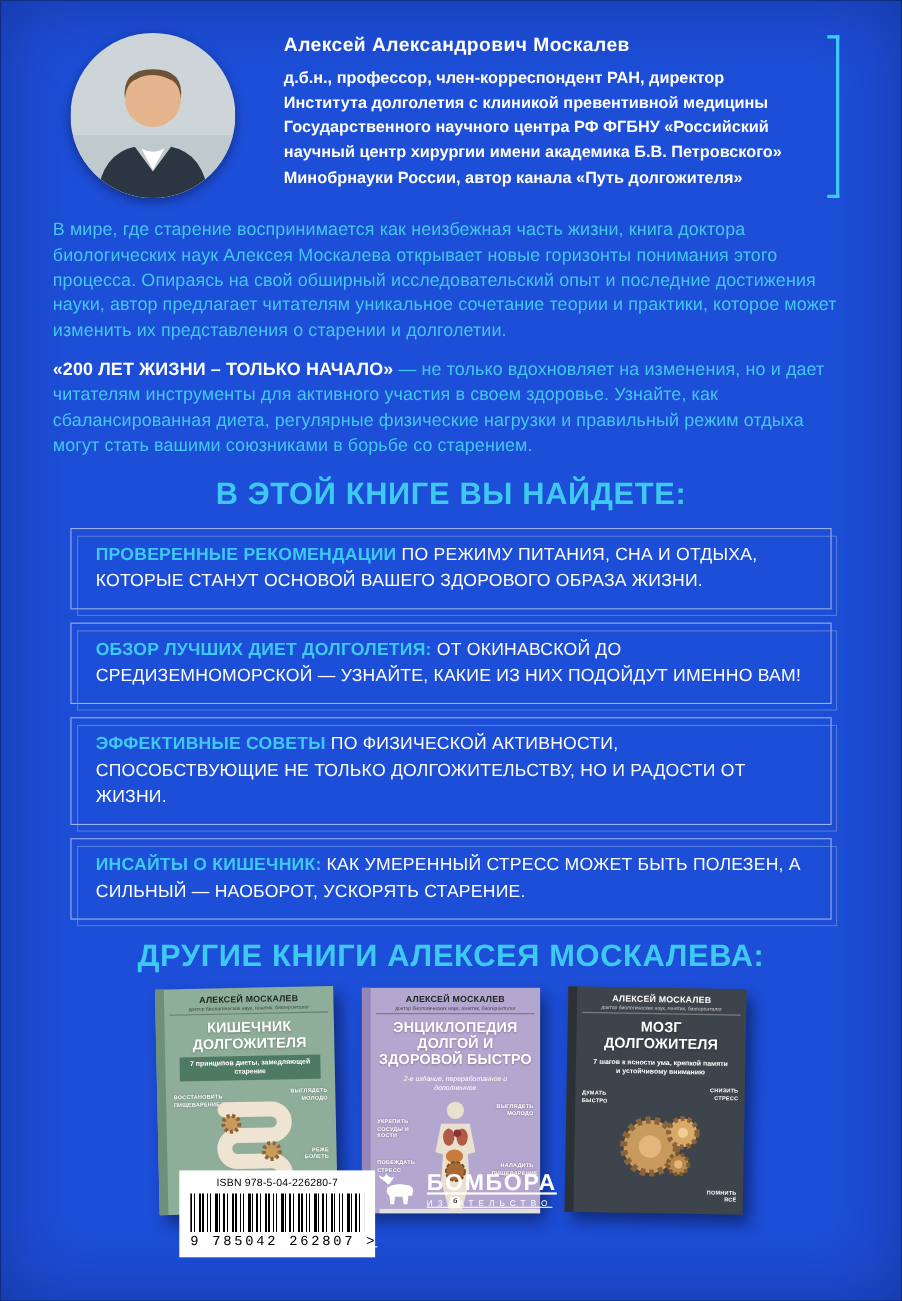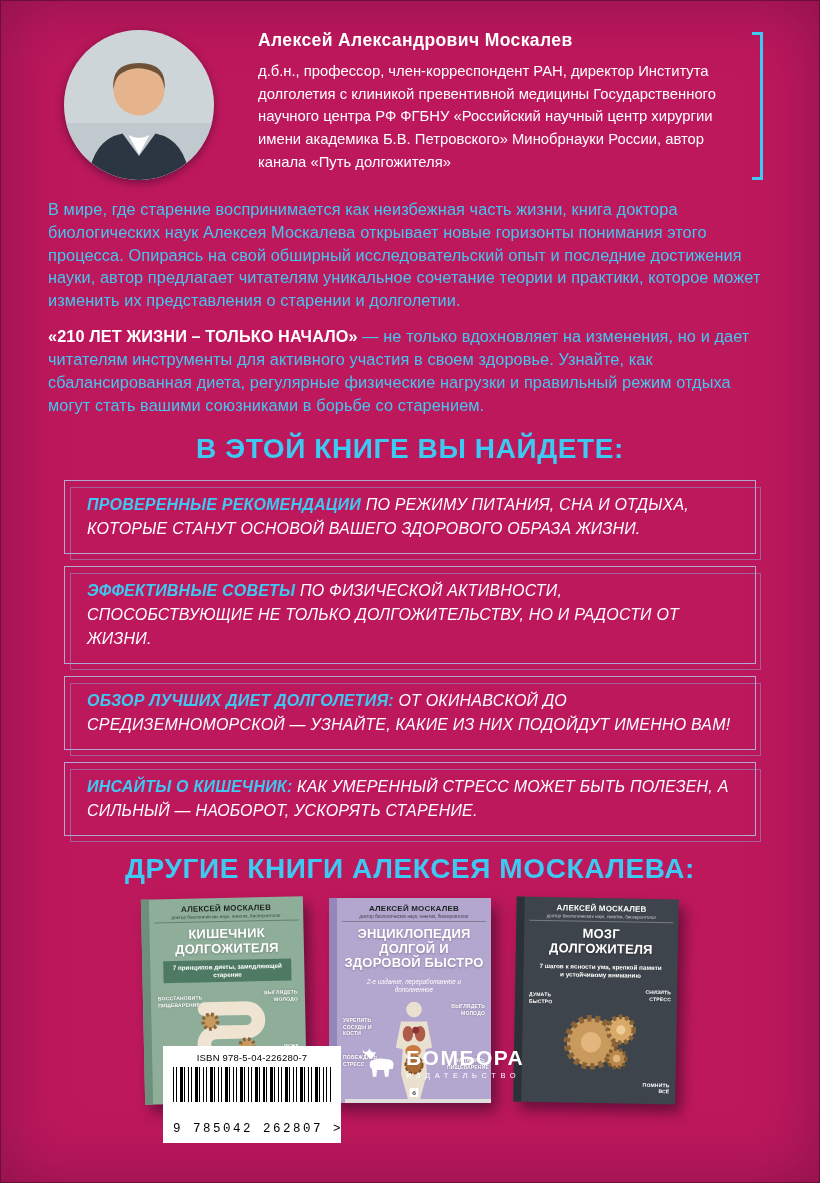--- a/index.html
+++ b/index.html
@@ -1,48 +1,48 @@
 <!DOCTYPE html>
 <html><head>
 <meta charset="utf-8">
 <style>
   * { box-sizing: border-box; margin: 0; padding: 0; }
   html,body { background:#10264f; }
   body { font-family: "Liberation Sans", sans-serif; }
   .page{
     position:relative; width:820px; height:1183px; margin:0 auto;
-    background:#be185d; color:#fff; overflow:hidden;
+    background:#1d4ed8; color:#fff; overflow:hidden;
     box-shadow: inset 0 0 0 1px rgba(0,0,10,.3), inset 0 0 70px rgba(0,0,25,.28);
   }
   :root{ --accent:#3ec9f2; }
 
   
   .author-block{ display:flex; gap:44px; margin:30px 50px 0 64px; }
   .photo-wrap{ width:150px; height:150px; border-radius:50%; overflow:hidden; flex:0 0 auto;
                box-shadow:0 3px 10px rgba(0,0,15,.4); }
   .photo-wrap svg{ display:block; width:100%; height:100%; }
   .author-text{ position:relative; padding-right:30px; width:505px; }
   .author-name{ font-size:17.5px; font-weight:700; letter-spacing:.4px; margin-bottom:9px; }
-  .author-bio{ font-size:14.8px; font-weight:400; line-height:1.53; }
+  .author-bio{ font-size:14.8px; font-weight:700; line-height:1.53; }
   .bracket{ position:absolute; right:0; top:2px; bottom:0; width:11px;
             border-top:3px solid var(--accent); border-right:3px solid var(--accent);
             border-bottom:3px solid var(--accent); }
 
   
   .intro{ margin:18px 50px 0 48px; color:#45c6ef; font-size:16.3px; line-height:1.4;
           letter-spacing:.1px; }
   .intro2{ margin-top:13px; }
   .lead-white{ color:#fff; font-weight:700; }
 
   
   .sec-heading{ text-align:center; color:var(--accent); font-size:28px; font-weight:700;
                 letter-spacing:.6px; margin-top:17px; }
 
   
-  .features{ margin:15px auto 0; width:692px;font-style:italic; }
+  .features{ margin:15px auto 0; width:692px; }
   .feature{ position:relative; border:1px solid rgba(175,195,232,.85);
             padding:12px 22px; margin-bottom:12px; font-size:16px; line-height:1.5;
             letter-spacing:.2px; }
   .feature::after{ content:""; position:absolute; left:5px; top:6px; right:-6px; bottom:-7px;
                    border:1px solid rgba(140,165,215,.5); pointer-events:none; }
   .feature .lead{ color:var(--accent); font-weight:700; }
   .feature .rest{ color:#fff; }
 
   
   .books{ display:flex; justify-content:center; align-items:flex-start; gap:24px; margin-top:13px; }
@@ -73,29 +73,29 @@
   .cv-art svg{ position:absolute; left:50%; top:50%; transform:translate(-50%,-48%); }
   .tag{ position:absolute; font-size:5px; font-weight:700; color:#fff; line-height:1.25;
         letter-spacing:.2px; text-transform:uppercase; max-width:38px; }
   .book-green .tag, .book-purple .tag{ text-shadow:0 0 2px rgba(0,0,0,.35); }
   .cv-mark{ position:absolute; left:50%; bottom:2px; transform:translateX(-50%);
             width:9px; height:9px; background:#fff; color:#222; font-size:6px; font-weight:700;
             display:flex; align-items:center; justify-content:center; border-radius:1px; }
 
   
   .footer{ position:absolute; left:163px; right:30px; bottom:40px; display:flex;
-           gap:18px; align-items:flex-start; }
+           gap:0; align-items:flex-start;text-decoration:underline; }
   .barcode-box{ background:#fff; width:178px; padding:6px 10px 7px; flex:0 0 auto; }
   .isbn{ font-size:9.5px; color:#000; text-align:center; letter-spacing:.2px; }
   .bars{ height:35px; margin-top:4px;
          background:repeating-linear-gradient(90deg,
            #000 0 1.5px, #fff 1.5px 3px, #000 3px 4px, #fff 4px 7.5px,
            #000 7.5px 10px, #fff 10px 11px, #000 11px 12px, #fff 12px 15px); }
   .digits{ font-family:"Liberation Mono", monospace; font-size:12.5px; color:#000;
-           letter-spacing:2.5px; margin-top:20px; text-align:center; white-space:nowrap; }
+           letter-spacing:2.5px; margin-top:2px; text-align:center; white-space:nowrap; }
   .pub-block{ flex:1; }
   .pub-top{ display:flex; align-items:center; gap:9px; }
   .moose{ width:38px; height:32px; flex:0 0 auto; }
   .pub-name{ font-size:21px; font-weight:800; letter-spacing:1.5px; }
   .pub-sub{ font-size:7.5px; letter-spacing:4.6px; margin-top:1px; }
   .tagline{ margin-top:9px; font-size:11.3px; line-height:1.42; }
 </style>
 </head>
 <body>
 
@@ -113,27 +113,27 @@
       </svg>
     </div>
     <div class="author-text">
       <div class="author-name">Алексей Александрович Москалев</div>
       <div class="author-bio">д.б.н., профессор, член-корреспондент РАН, директор Института долголетия с клиникой превентивной медицины Государственного научного центра РФ ФГБНУ «Российский научный центр хирургии имени академика Б.В. Петровского» Минобрнауки России, автор канала «Путь долгожителя»</div>
       <div class="bracket"></div>
     </div>
   </header>
 
   <p class="intro">В мире, где старение воспринимается как неизбежная часть жизни, книга доктора биологических наук Алексея Москалева открывает новые горизонты понимания этого процесса. Опираясь на свой обширный исследовательский опыт и последние достижения науки, автор предлагает читателям уникальное сочетание теории и практики, которое может изменить их представления о старении и долголетии.</p>
-  <p class="intro intro2"><span class="lead-white">«210 ЛЕТ ЖИЗНИ – ТОЛЬКО НАЧАЛО»</span><span> — не только вдохновляет на изменения, но и дает читателям инструменты для активного участия в своем здоровье. Узнайте, как сбалансированная диета, регулярные физические нагрузки и правильный режим отдыха могут стать вашими союзниками в борьбе со старением.</span></p>
+  <p class="intro intro2"><span class="lead-white">«200 ЛЕТ ЖИЗНИ – ТОЛЬКО НАЧАЛО»</span><span> — не только вдохновляет на изменения, но и дает читателям инструменты для активного участия в своем здоровье. Узнайте, как сбалансированная диета, регулярные физические нагрузки и правильный режим отдыха могут стать вашими союзниками в борьбе со старением.</span></p>
 
   <h2 class="sec-heading">В ЭТОЙ КНИГЕ ВЫ НАЙДЕТЕ:</h2>
   <div class="features">
     <div class="feature"><span class="lead">ПРОВЕРЕННЫЕ РЕКОМЕНДАЦИИ</span><span class="rest"> ПО РЕЖИМУ ПИТАНИЯ, СНА И ОТДЫХА, КОТОРЫЕ СТАНУТ ОСНОВОЙ ВАШЕГО ЗДОРОВОГО ОБРАЗА ЖИЗНИ.</span></div>
+    <div class="feature"><span class="lead">ОБЗОР ЛУЧШИХ ДИЕТ ДОЛГОЛЕТИЯ:</span><span class="rest"> ОТ ОКИНАВСКОЙ ДО СРЕДИЗЕМНОМОРСКОЙ — УЗНАЙТЕ, КАКИЕ ИЗ НИХ ПОДОЙДУТ ИМЕННО ВАМ!</span></div>
     <div class="feature"><span class="lead">ЭФФЕКТИВНЫЕ СОВЕТЫ</span><span class="rest"> ПО ФИЗИЧЕСКОЙ АКТИВНОСТИ, СПОСОБСТВУЮЩИЕ НЕ ТОЛЬКО ДОЛГОЖИТЕЛЬСТВУ, НО И РАДОСТИ ОТ ЖИЗНИ.</span></div>
-    <div class="feature"><span class="lead">ОБЗОР ЛУЧШИХ ДИЕТ ДОЛГОЛЕТИЯ:</span><span class="rest"> ОТ ОКИНАВСКОЙ ДО СРЕДИЗЕМНОМОРСКОЙ — УЗНАЙТЕ, КАКИЕ ИЗ НИХ ПОДОЙДУТ ИМЕННО ВАМ!</span></div>
     <div class="feature"><span class="lead">ИНСАЙТЫ О КИШЕЧНИК:</span><span class="rest"> КАК УМЕРЕННЫЙ СТРЕСС МОЖЕТ БЫТЬ ПОЛЕЗЕН, А СИЛЬНЫЙ — НАОБОРОТ, УСКОРЯТЬ СТАРЕНИЕ.</span></div>
   </div>
 
   <h2 class="sec-heading">ДРУГИЕ КНИГИ АЛЕКСЕЯ МОСКАЛЕВА:</h2>
   <div class="books">
 
     <div class="book book-green">
       <div class="spine"></div>
       <div class="cov">
         <div class="cv-author">АЛЕКСЕЙ МОСКАЛЕВ</div>

